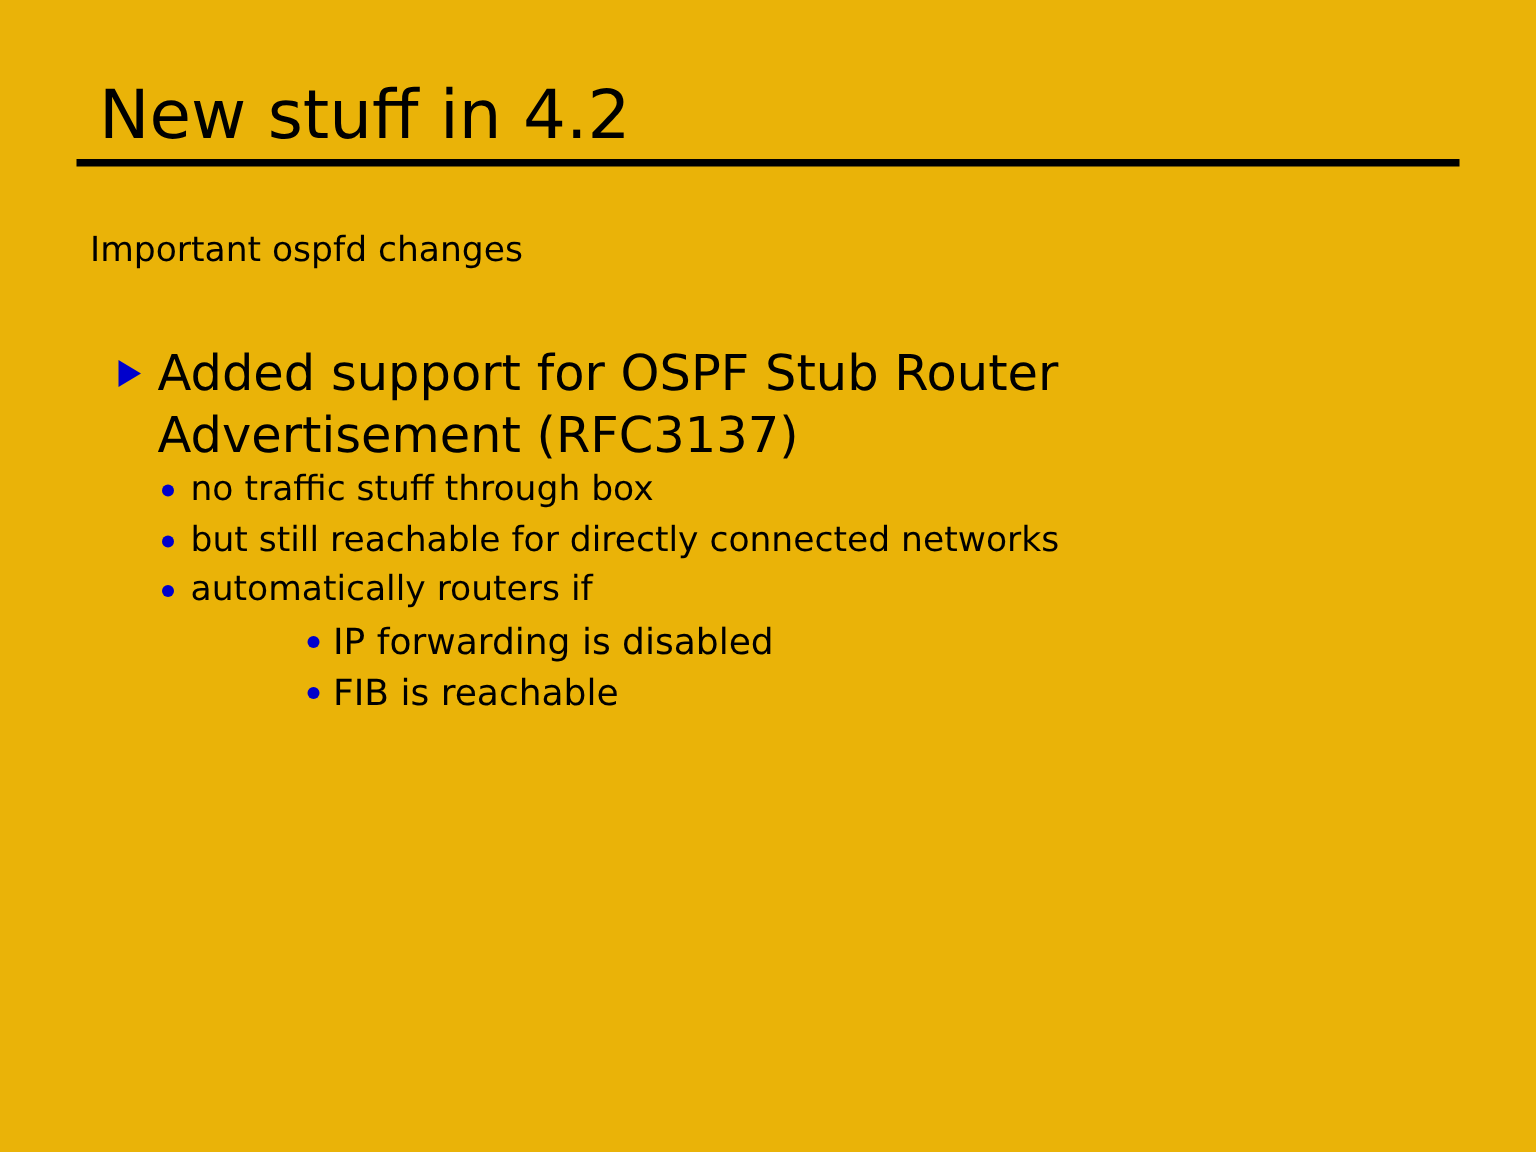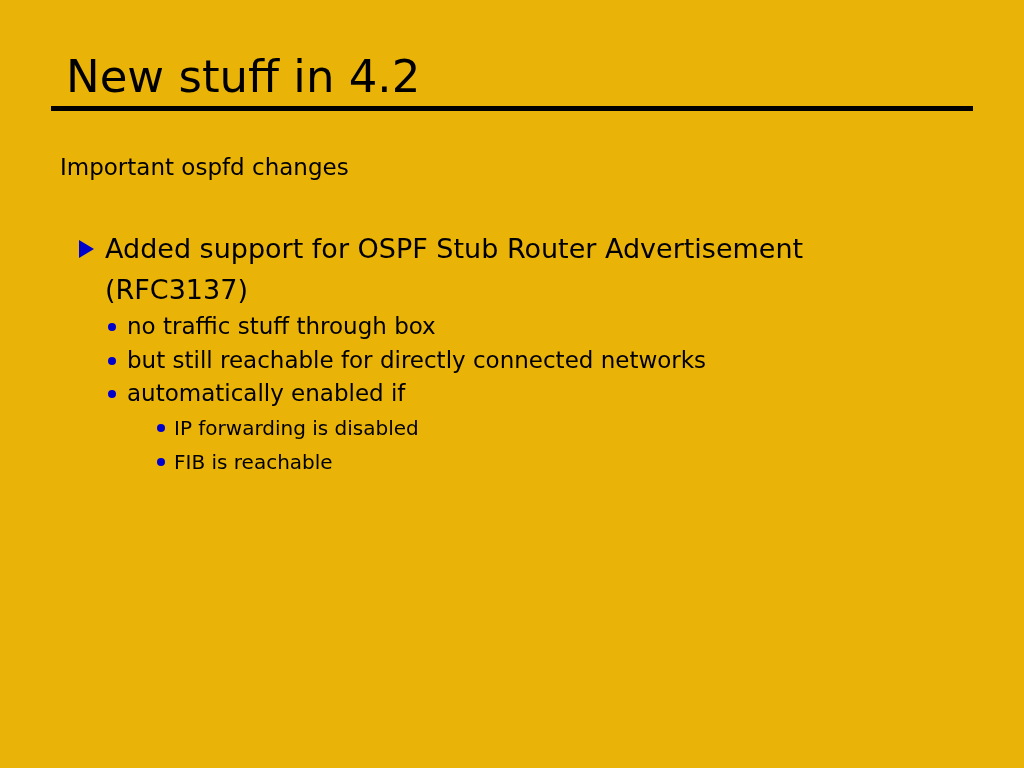--- a/index.html
+++ b/index.html
@@ -72,21 +72,21 @@
     left: 0;
     top: 88px;
     width: 1024px;
   }
 
   
   .l1 {
     position: relative;
     padding-left: 105px;
     padding-right: 40px;
-    font-size: 27px;
+    font-size: 33px;
     line-height: 41px;
     color: #000000;
     margin-bottom: 0px;
     max-width: 700px;
   }
   .l1 .marker {
     position: absolute;
     left: 79px;
     top: 12px;
     width: 0;
@@ -125,24 +125,25 @@
 
   
   .l3-list {
     margin: 0;
     padding: 0;
     list-style: none;
   }
   .l3 {
     position: relative;
     padding-left: 174px;
-    font-size: 20px;
+    font-size: 24px;
     line-height: 34px;
     color: #000000;
     white-space: nowrap;
+    margin-left: 48px;
   }
   .l3 .dot {
     position: absolute;
     left: 157px;
     top: 13px;
     width: 8px;
     height: 8px;
     border-radius: 50%;
     background: #0000cc;
   }
@@ -172,21 +173,21 @@
         <li class="l2">
           <span class="dot"></span>
           <span>no traffic stuff through box</span>
         </li>
         <li class="l2">
           <span class="dot"></span>
           <span>but still reachable for directly connected networks</span>
         </li>
         <li class="l2">
           <span class="dot"></span>
-          <span>automatically enabled if</span>
+          <span>automatically routers if</span>
         </li>
       </ul>
 
       <ul class="l3-list">
         <li class="l3">
           <span class="dot"></span>
           <span>IP forwarding is disabled</span>
         </li>
         <li class="l3">
           <span class="dot"></span>

